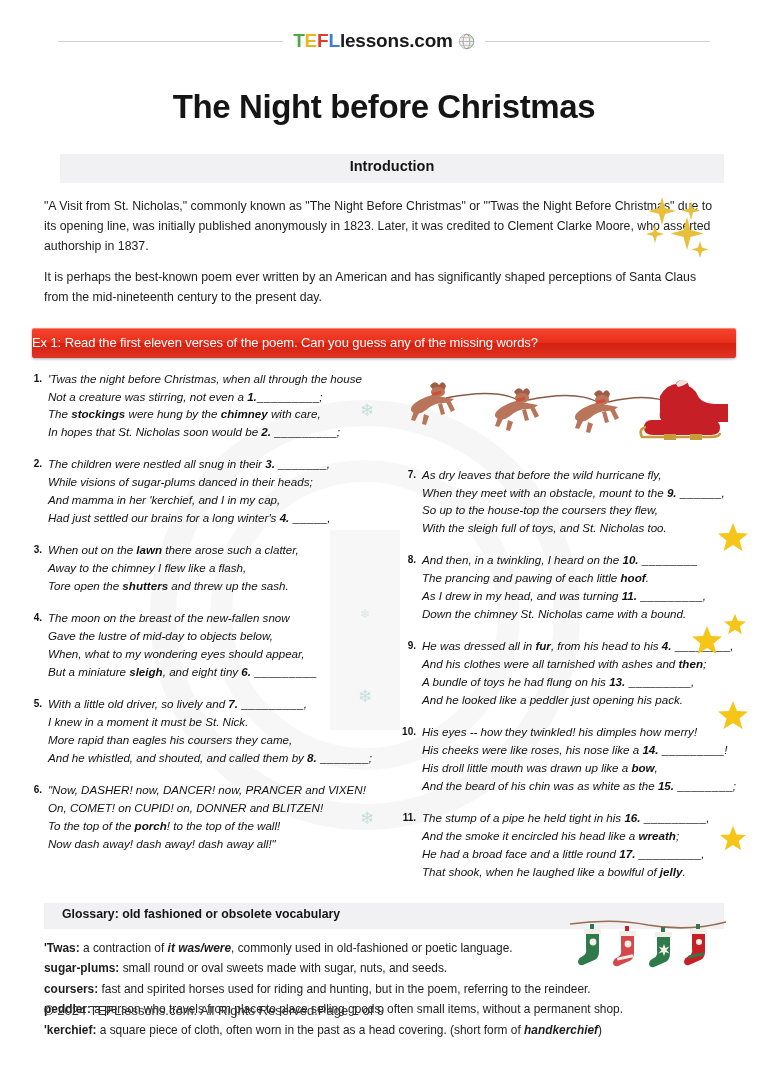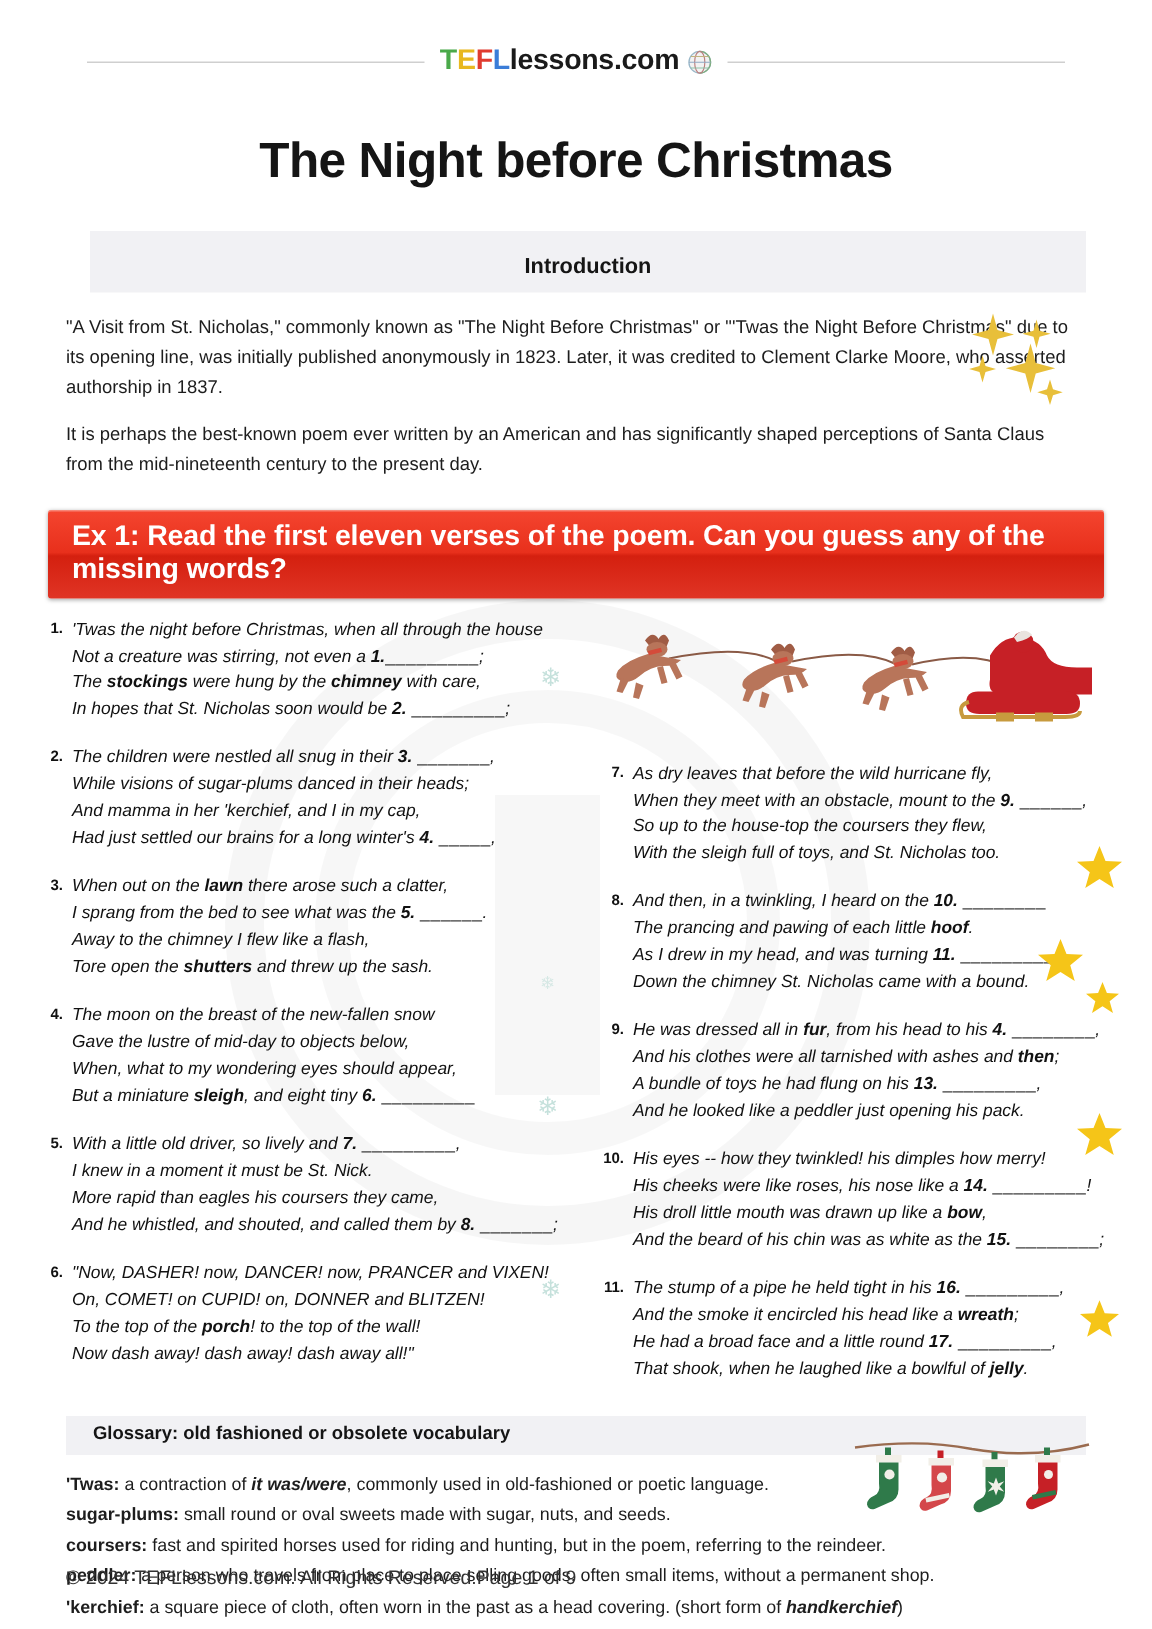--- a/index.html
+++ b/index.html
@@ -84,21 +84,21 @@
     color: #151515;
     letter-spacing: -0.4px;
     margin-top: 36px;
   }
 
   
   .section-bar {
     margin: 28px 44px 0 60px;
     background: #f1f1f4;
     text-align: center;
-    padding: 16px 0 9px 0;
+    padding: 4px 0 9px 0;
     font-size: 14.5px;
     font-weight: bold;
     color: #151515;
   }
 
   .intro {
     margin: 14px 44px 0 44px;
     position: relative;
   }
   .intro p {
@@ -113,23 +113,23 @@
     position: absolute;
     right: -6px; top: -4px;
     width: 96px; height: 70px;
   }
 
   
   .ex-banner {
     margin: 20px 32px 0 32px;
     background: linear-gradient(180deg,#f4452f 0%, #e8301c 48%, #d4200f 52%, #e03425 100%);
     color: #fff;
-    font-size: 19px;
-    font-weight: bold;
-    padding: 7px 0 8px 16px;
+    font-size: 13px;
+    font-weight: normal;
+    padding: 7px 0 8px 0;
     border-radius: 2px;
     box-shadow: 0 1px 3px rgba(0,0,0,0.35), inset 0 1px 0 rgba(255,255,255,0.35);
     letter-spacing: -0.1px;
   }
 
   
   .columns {
     position: relative;
     display: flex;
     margin: 12px 28px 0 28px;
@@ -376,21 +376,20 @@
             <div class="vline">The children were nestled all snug in their <span class="gapnum">3.</span> <span class="blank">_______</span>,</div>
             <div class="vline">While visions of sugar-plums danced in their heads;</div>
             <div class="vline">And mamma in her 'kerchief, and I in my cap,</div>
             <div class="vline">Had just settled our brains for a long winter's <span class="gapnum">4.</span> <span class="blank">_____</span>,</div>
           </div>
         </div>
         <div class="verse">
           <div class="verse-num">3.</div>
           <div class="verse-lines">
             <div class="vline">When out on the <b>lawn</b> there arose such a clatter,</div>
-            <div class="vline">I sprang from the bed to see what was the <span class="gapnum">5.</span> <span class="blank">______</span>.</div>
             <div class="vline">Away to the chimney I flew like a flash,</div>
             <div class="vline">Tore open the <b>shutters</b> and threw up the sash.</div>
           </div>
         </div>
         <div class="verse">
           <div class="verse-num">4.</div>
           <div class="verse-lines">
             <div class="vline">The moon on the breast of the new-fallen snow</div>
             <div class="vline">Gave the lustre of mid-day to objects below,</div>
             <div class="vline">When, what to my wondering eyes should appear,</div>

